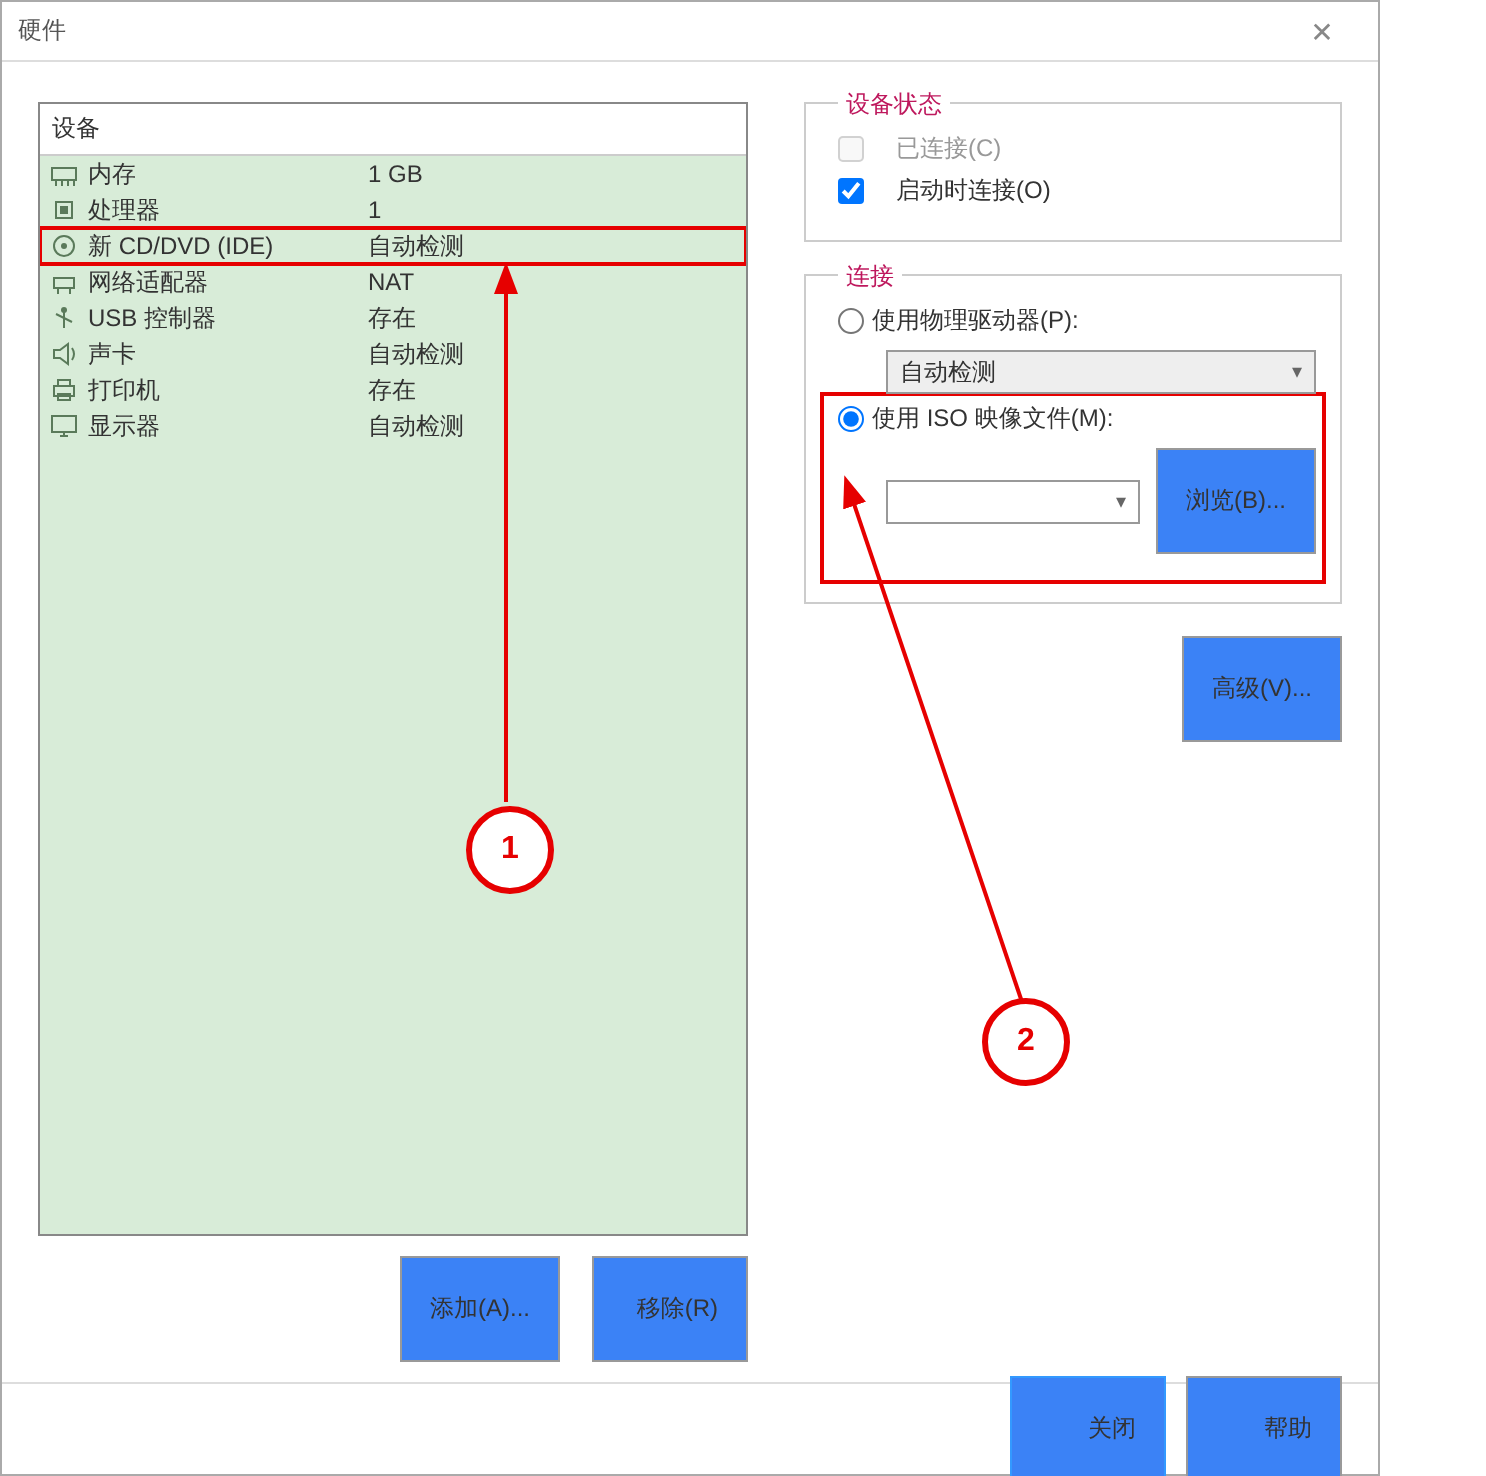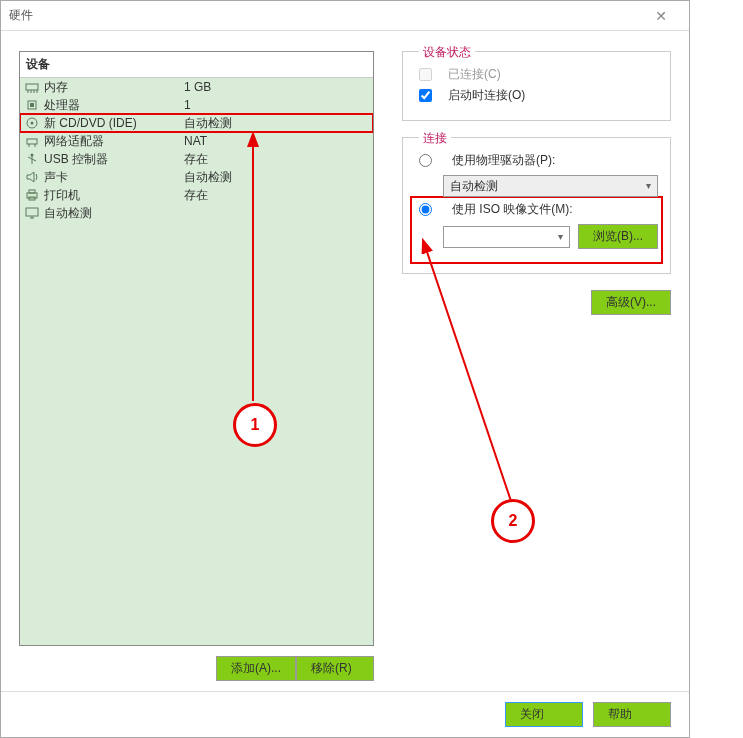--- a/index.html
+++ b/index.html
@@ -5,38 +5,38 @@
 *{box-sizing:border-box;margin:0;padding:0;font-family:"Microsoft YaHei","Segoe UI",Tahoma,sans-serif;font-size:12px;color:#333}
 body{background:#fff}
 .window{width:690px;height:738px;border:1px solid #aaa;display:flex;flex-direction:column;position:relative}
 .titlebar{height:30px;background:#fff;border-bottom:1px solid #ddd;display:flex;align-items:center;padding:0 8px}
 .titlebar .title{flex:1;color:#555}
 .titlebar .close{width:40px;text-align:center;color:#888;font-size:14px;cursor:pointer}
 .content{flex:1;display:flex;padding:20px 18px 10px 18px;position:relative}
 .left-pane{width:355px;display:flex;flex-direction:column}
 .dev-table{flex:1;border:1px solid #888;background:#d8ecd8;display:flex;flex-direction:column}
 .dev-header{display:flex;background:#fff;border-bottom:1px solid #ccc}
-.dev-header .col{padding:4px 6px;font-weight:bold}
+.dev-header .col{padding:4px 6px;font-weight:normal}
 .col-name{width:160px;border-right:0px solid #eee}
 .col-sum{flex:1}
 .dev-body{flex:1;overflow:hidden}
 .dev-row{display:flex;align-items:center;height:18px;padding:0 4px}
 .dev-row .icon{width:16px;height:14px;display:flex;align-items:center;justify-content:center;margin-right:4px}
 .dev-row .name{width:140px;white-space:nowrap;overflow:hidden}
 .dev-row .sum{flex:1;white-space:nowrap}
 .dev-row.selected{outline:2px solid #e60000;outline-offset:-1px;background:#d8ecd8}
-.left-buttons{display:flex;justify-content:flex-end;gap:0;margin-top:10px}
-.btn{border:1px solid #999;background:#84cc16;padding:3px 14px;min-width:78px;text-align:left;cursor:pointer}
+.left-buttons{display:flex;justify-content:flex-end;gap:16px;margin-top:10px}
+.btn{border:1px solid #999;background:#3b82f6;padding:17px 14px;min-width:78px;text-align:right;cursor:pointer}
 .right-pane{flex:1;padding-left:28px;position:relative}
 .group{border:1px solid #ccc;margin-bottom:16px;padding:10px 12px 12px 12px;position:relative}
 .group .legend{position:absolute;top:-8px;left:16px;background:#fff;padding:0 4px;color:#be185d}
 .checkline{display:flex;align-items:center;gap:16px;margin:4px 0 4px 4px}
 .checkline input{margin:0}
 .checkline.disabled span{color:#999}
-.radioline{display:flex;align-items:center;gap:20px;margin:4px 0 4px 4px}
+.radioline{display:flex;align-items:center;gap:4px;margin:4px 0 4px 4px}
 .drop{margin:6px 0 4px 28px;display:flex;align-items:center;gap:8px}
 .drop .sel{flex:1;border:1px solid #999;background:#eee;color:#888;height:22px;display:flex;align-items:center;padding:0 6px;position:relative}
 .drop .sel.enabled{background:#fff;color:#333}
 .drop .sel .caret{position:absolute;right:6px;top:4px;font-size:10px;color:#666}
 .iso-box{outline:2px solid #e60000;outline-offset:3px;padding-bottom:6px;margin-bottom:2px}
 .adv-row{display:flex;justify-content:flex-end;margin-top:8px}
 .footer{height:46px;border-top:1px solid #ddd;display:flex;align-items:center;justify-content:flex-end;gap:10px;padding:0 18px}
 .annot{position:absolute;pointer-events:none}
 .callout{border:3px solid #e60000;border-radius:50%;width:44px;height:44px;display:flex;align-items:center;justify-content:center;color:#e60000;font-weight:bold;font-size:16px;background:#fff}
 svg.icon-svg{width:14px;height:14px}
@@ -138,20 +138,21 @@
               <span class="sum">存在</span>
             </div>
             <div class="dev-row">
               <span class="icon">
                 <svg class="icon-svg" viewBox="0 0 14 14">
                   <rect x="1" y="2" width="12" height="8" fill="none" stroke="#5a7a5a"></rect>
                   <line x1="5" y1="12" x2="9" y2="12" stroke="#5a7a5a"></line>
                   <line x1="7" y1="10" x2="7" y2="12" stroke="#5a7a5a"></line>
                 </svg>
               </span>
+              <span class="name">显示器</span>
               <span class="sum">自动检测</span>
             </div>
           </div>
       </div>
       <div class="left-buttons">
         <div class="btn">添加(A)...</div>
         <div class="btn">移除(R)</div>
       </div>
     </div>
 

